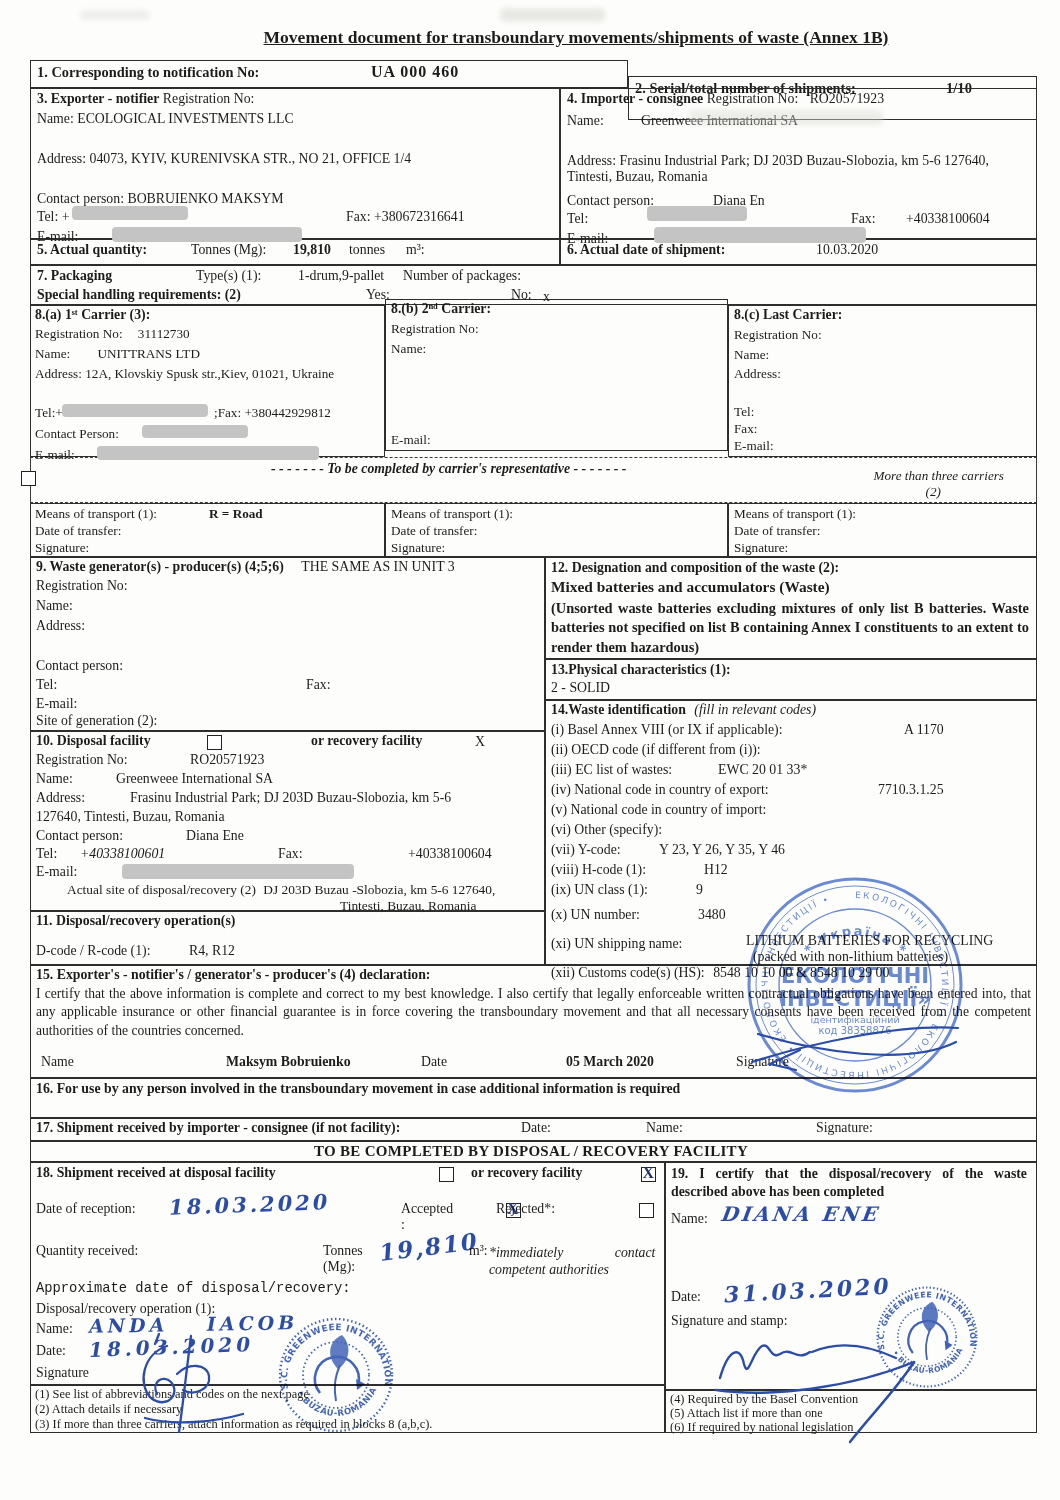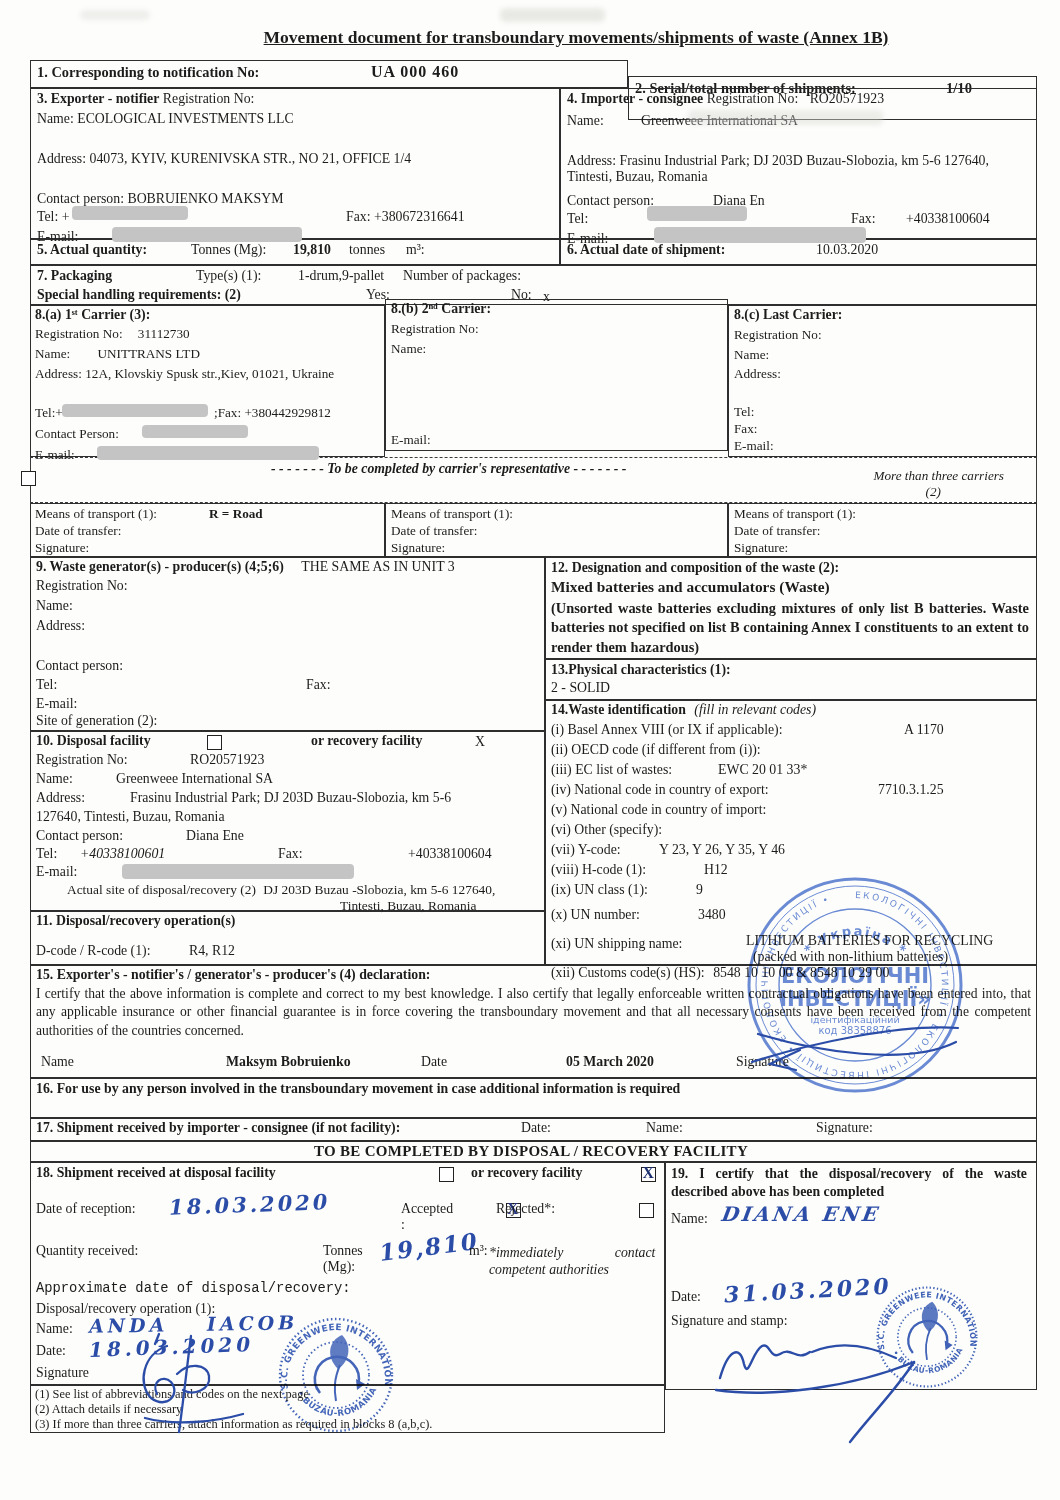--- a/index.html
+++ b/index.html
@@ -305,20 +305,25 @@
     <span class="at" style="left:5px;top:126px;">Date:</span>
     <span class="hw at" style="left:58px;top:115px;font-size:22px;letter-spacing:3px;transform:rotate(-3deg);">31.03.2020</span>
     <span class="at" style="left:5px;top:150px;">Signature and stamp:</span>
   </div>
 
   <div class="box" style="left:30px;top:1385px;width:635px;height:48px;">
     <span class="at f12" style="left:4px;top:1px;">(1) See list of abbreviations and codes on the next page</span>
     <span class="at f12" style="left:4px;top:16px;">(2) Attach details if necessary</span>
     <span class="at f12" style="left:4px;top:31px;">(3) If more than three carriers, attach information as required in blocks 8 (a,b,c).</span>
   </div>
+  <div class="box" style="left:665px;top:1390px;width:372px;height:43px;">
+    <span class="at f12" style="left:4px;top:1px;">(4) Required by the Basel Convention</span>
+    <span class="at f12" style="left:4px;top:15px;">(5) Attach list if more than one</span>
+    <span class="at f12" style="left:4px;top:29px;">(6) If required by national legislation</span>
+  </div>
 
   <div class="redact" style="left:72px;top:206px;width:116px;height:14px;"></div>
   <div class="redact" style="left:112px;top:227px;width:190px;height:15px;"></div>
   <div class="redact" style="left:647px;top:206px;width:100px;height:15px;"></div>
   <div class="redact" style="left:654px;top:227px;width:212px;height:16px;"></div>
   <div class="redact" style="left:62px;top:404px;width:146px;height:13px;"></div>
   <div class="redact" style="left:142px;top:425px;width:106px;height:13px;"></div>
   <div class="redact" style="left:97px;top:446px;width:222px;height:14px;"></div>
   <div class="redact" style="left:122px;top:864px;width:232px;height:15px;"></div>
 

